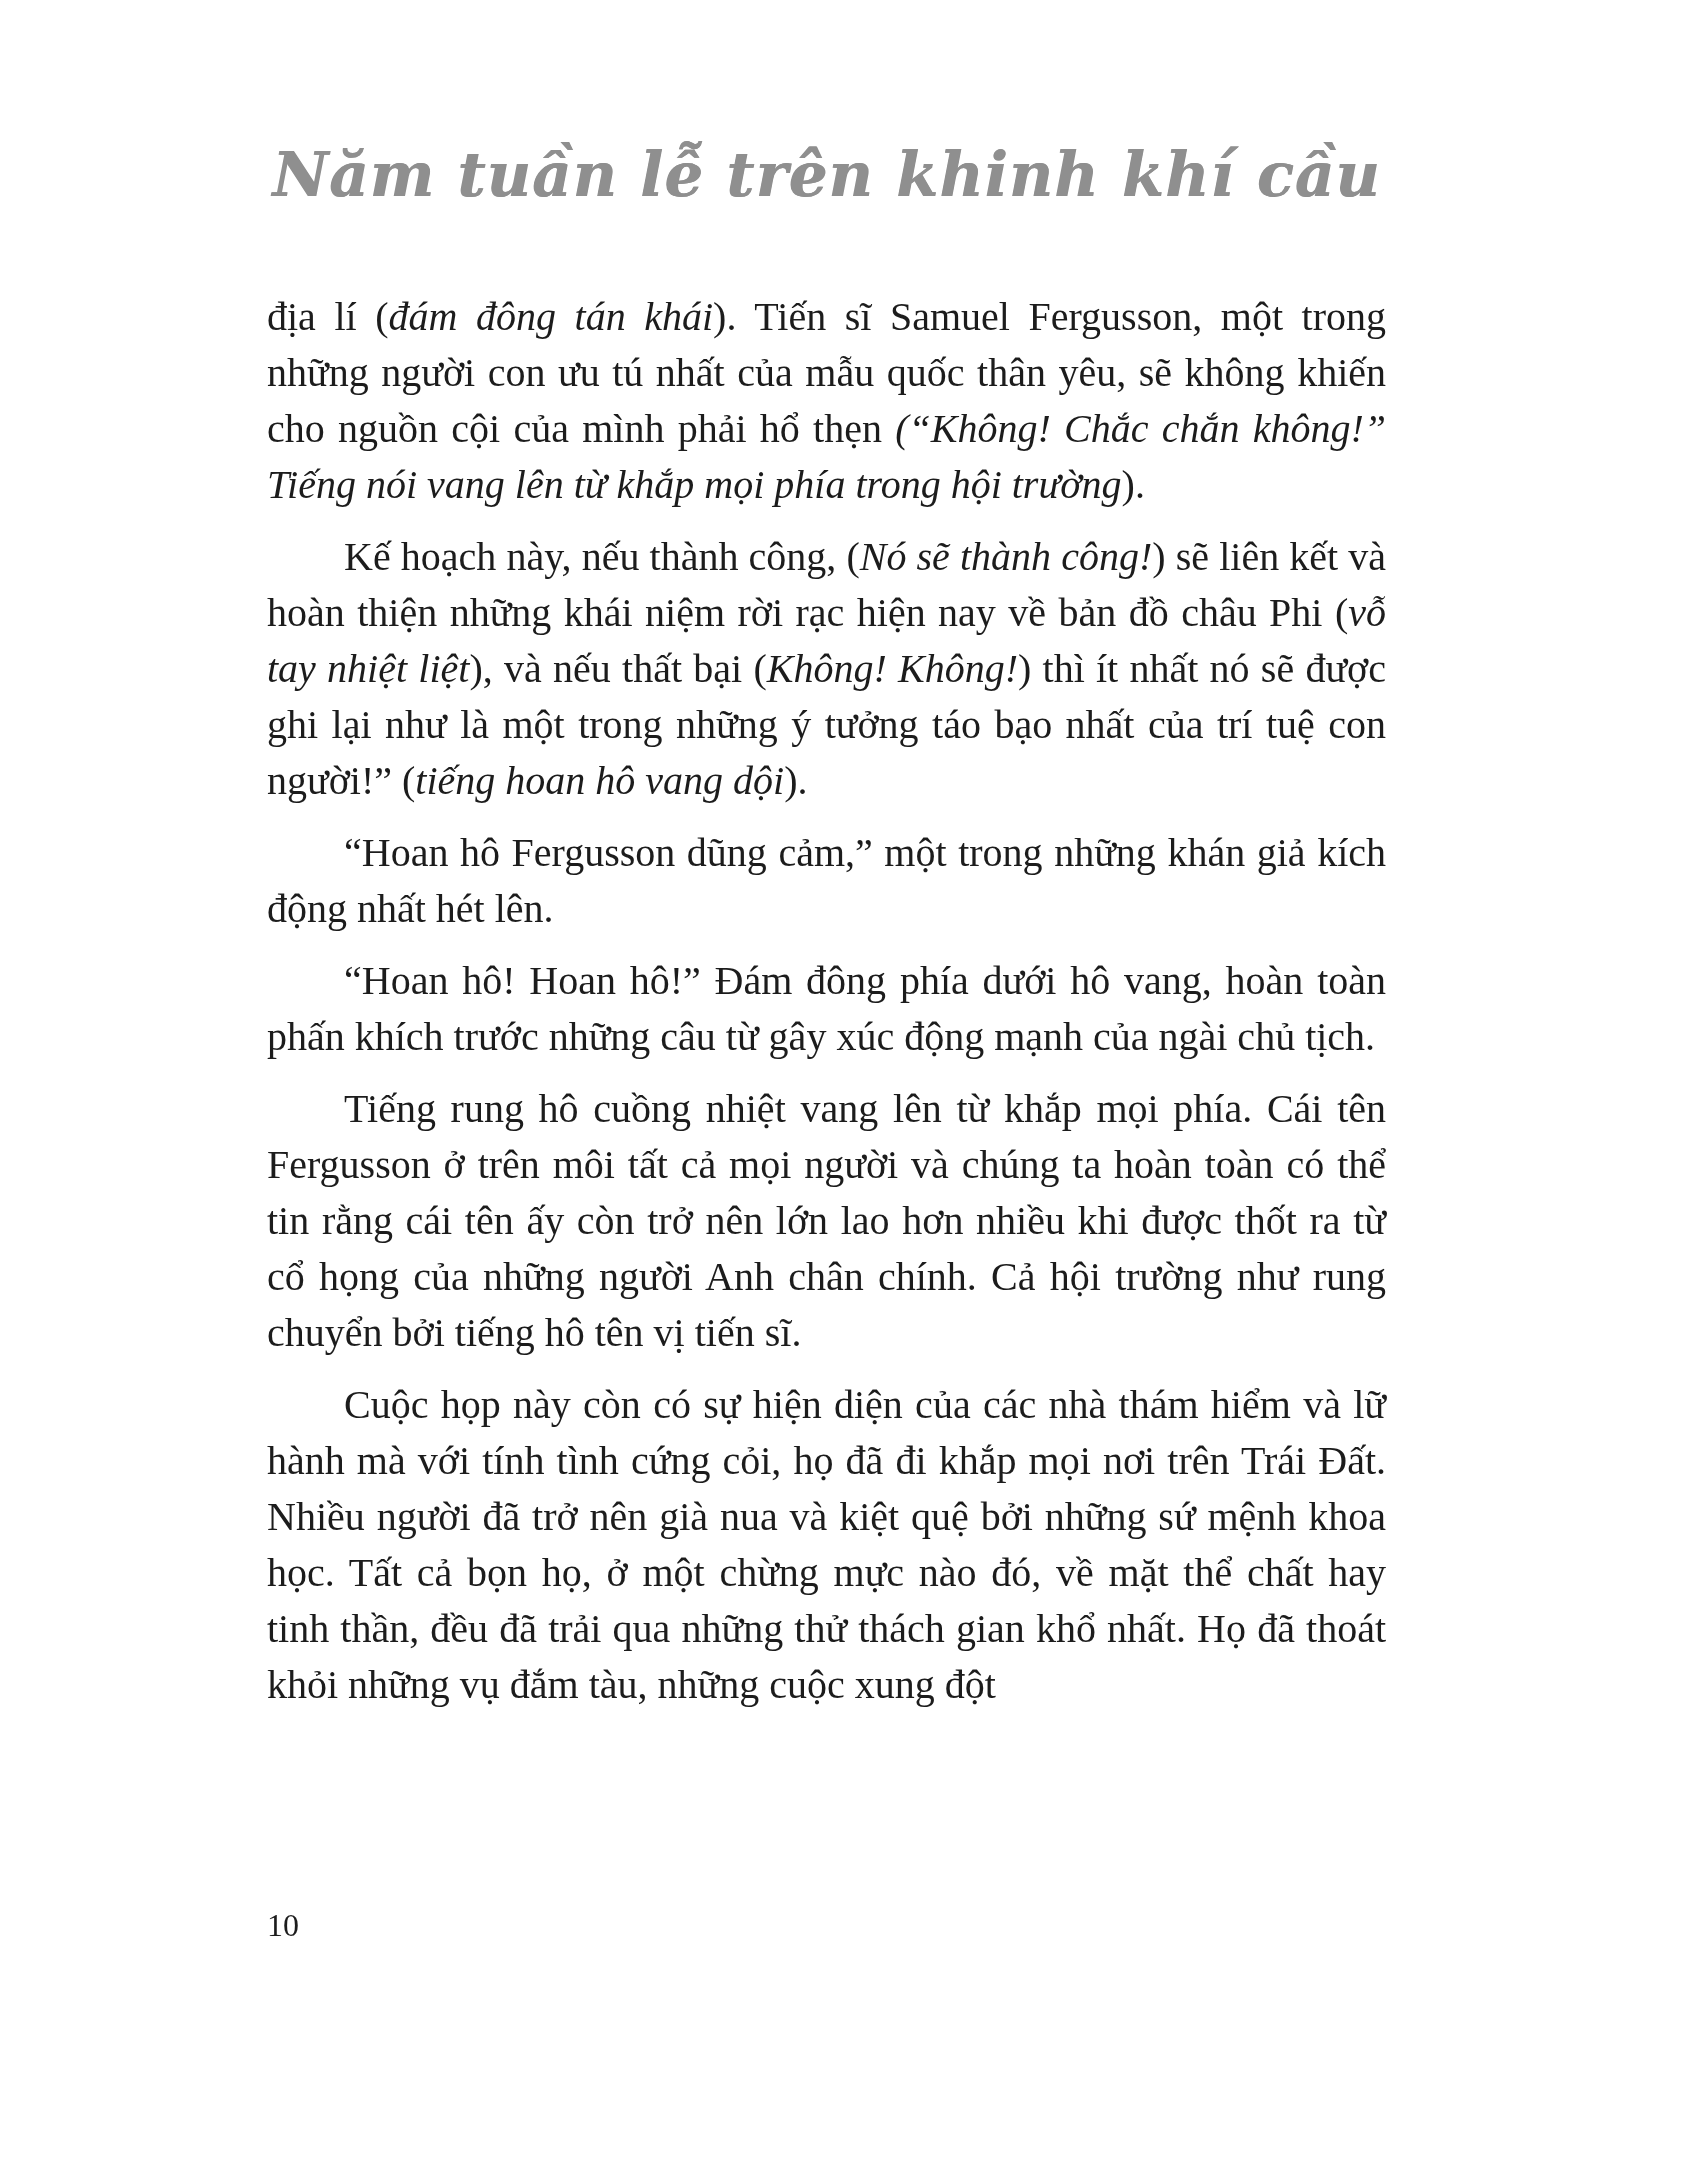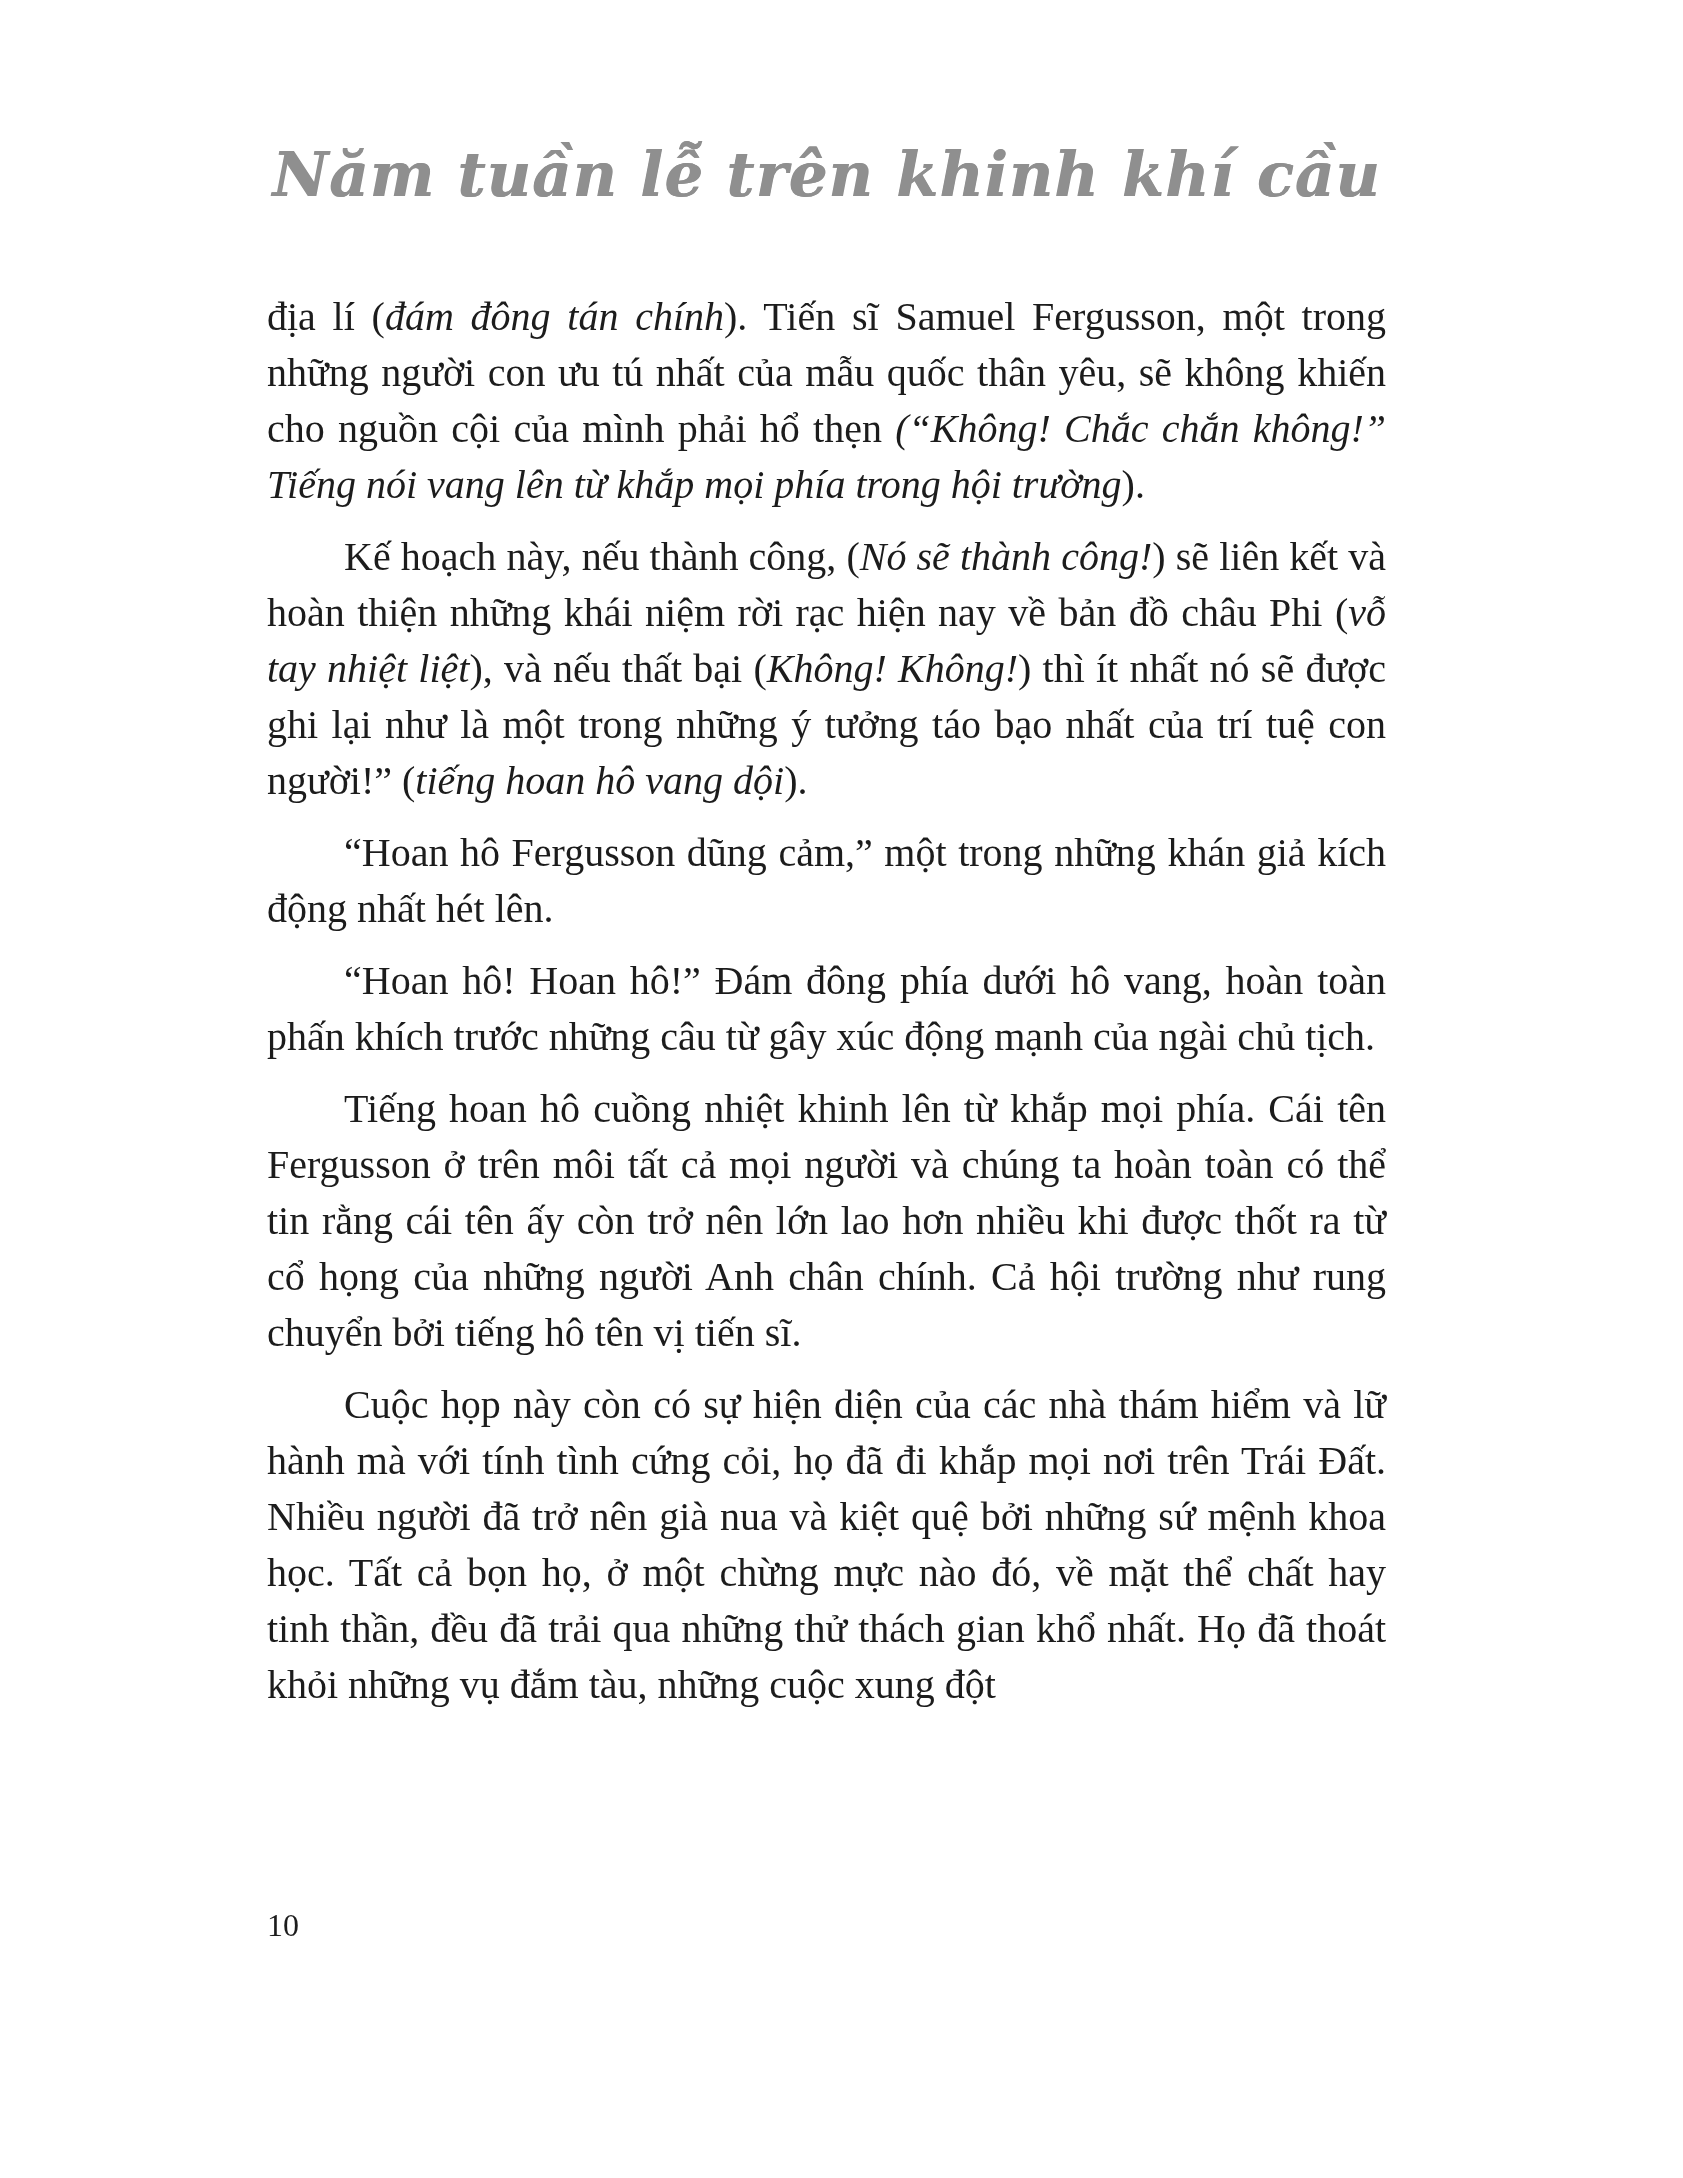--- a/index.html
+++ b/index.html
@@ -58,23 +58,23 @@
     color: #1c1c1c;
   }
 </style>
 </head>
 <body>
 
 <div class="page">
   <h1 class="title">Năm tuần lễ trên khinh khí cầu</h1>
 
   <div class="body-col" id="paragraphs">
-      <p class="para"><span>địa lí (</span><span class="em">đám đông tán chính</span><span>). Tiến sĩ Samuel Fergusson, một trong những người con ưu tú nhất của mẫu quốc thân yêu, sẽ không khiến cho nguồn cội của mình phải hổ thẹn </span><span class="em">(“Không! Chắc chắn không!” Tiếng nói vang lên từ khắp mọi phía trong hội trường</span><span>).</span></p>
+      <p class="para"><span>địa lí (</span><span class="em">đám đông tán khái</span><span>). Tiến sĩ Samuel Fergusson, một trong những người con ưu tú nhất của mẫu quốc thân yêu, sẽ không khiến cho nguồn cội của mình phải hổ thẹn </span><span class="em">(“Không! Chắc chắn không!” Tiếng nói vang lên từ khắp mọi phía trong hội trường</span><span>).</span></p>
       <p class="para indent"><span>Kế hoạch này, nếu thành công, (</span><span class="em">Nó sẽ thành công!</span><span>) sẽ liên kết và hoàn thiện những khái niệm rời rạc hiện nay về bản đồ châu Phi (</span><span class="em">vỗ tay nhiệt liệt</span><span>), và nếu thất bại (</span><span class="em">Không! Không!</span><span>) thì ít nhất nó sẽ được ghi lại như là một trong những ý tưởng táo bạo nhất của trí tuệ con người!” (</span><span class="em">tiếng hoan hô vang dội</span><span>).</span></p>
       <p class="para indent"><span>“Hoan hô Fergusson dũng cảm,” một trong những khán giả kích động nhất hét lên.</span></p>
       <p class="para indent"><span>“Hoan hô! Hoan hô!” Đám đông phía dưới hô vang, hoàn toàn phấn khích trước những câu từ gây xúc động mạnh của ngài chủ tịch.</span></p>
-      <p class="para indent"><span>Tiếng hoan hô cuồng nhiệt khinh lên từ khắp mọi phía. Cái tên Fergusson ở trên môi tất cả mọi người và chúng ta hoàn toàn có thể tin rằng cái tên ấy còn trở nên lớn lao hơn nhiều khi được thốt ra từ cổ họng của những người Anh chân chính. Cả hội trường như rung chuyển bởi tiếng hô tên vị tiến sĩ.</span></p>
+      <p class="para indent"><span>Tiếng rung hô cuồng nhiệt vang lên từ khắp mọi phía. Cái tên Fergusson ở trên môi tất cả mọi người và chúng ta hoàn toàn có thể tin rằng cái tên ấy còn trở nên lớn lao hơn nhiều khi được thốt ra từ cổ họng của những người Anh chân chính. Cả hội trường như rung chuyển bởi tiếng hô tên vị tiến sĩ.</span></p>
       <p class="para indent"><span>Cuộc họp này còn có sự hiện diện của các nhà thám hiểm và lữ hành mà với tính tình cứng cỏi, họ đã đi khắp mọi nơi trên Trái Đất. Nhiều người đã trở nên già nua và kiệt quệ bởi những sứ mệnh khoa học. Tất cả bọn họ, ở một chừng mực nào đó, về mặt thể chất hay tinh thần, đều đã trải qua những thử thách gian khổ nhất. Họ đã thoát khỏi những vụ đắm tàu, những cuộc xung đột</span></p>
     </div>
 
   <div class="page-number">10</div>
 </div>
 
 
 </body></html>

